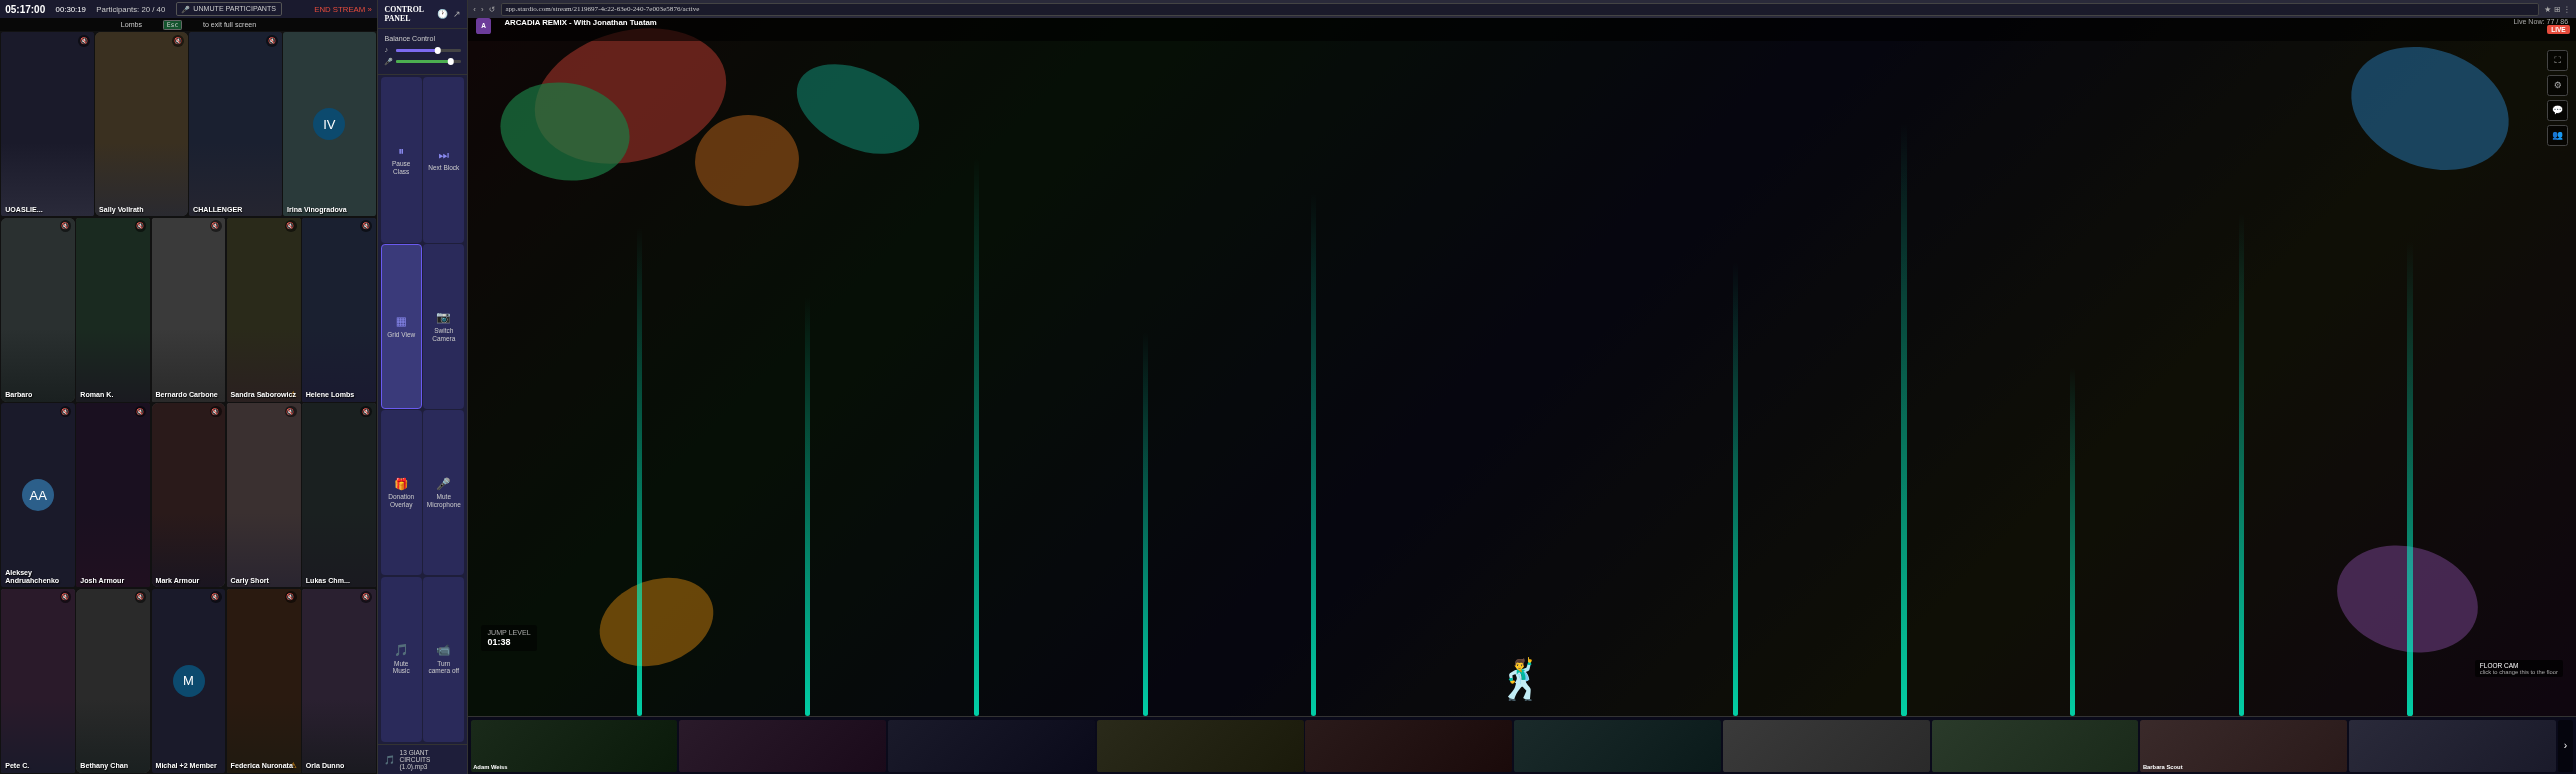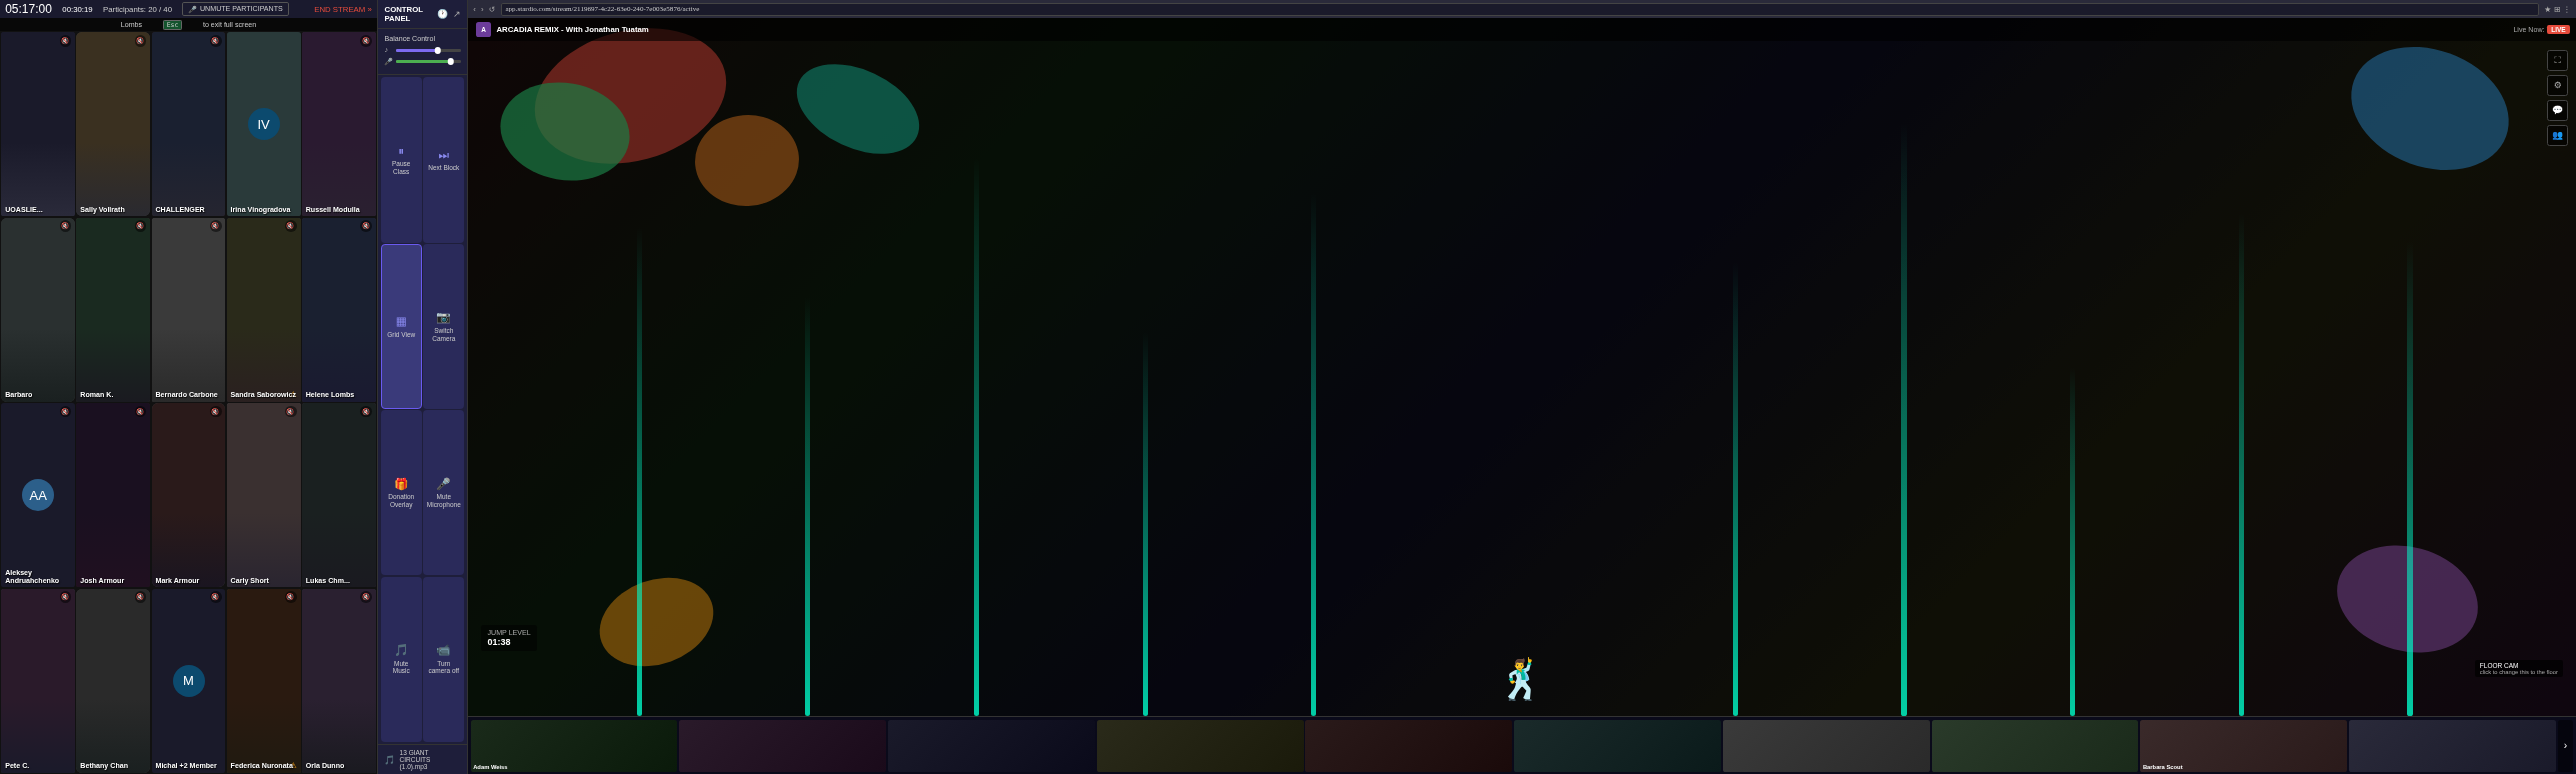--- a/index.html
+++ b/index.html
@@ -26,21 +26,21 @@
       height: 18px;
       background: #1a1a2e;
       display: flex;
       align-items: center;
       padding: 0 5.2px;
       gap: 10.4px;
       color: #ccc;
       font-size: 7.8px;
     }
 
-    .top-bar .time { color: #fff; font-size: 12px; }
+    .top-bar .time { color: #fff; font-size: 10px; font-weight: bold; }
     .top-bar .duration { color: #fff; font-size: 7.8px; }
     .top-bar .participants { color: #ccc; font-size: 7.8px; }
     .top-bar .unmute-btn {
       background: none;
       border: 0.6px solid #555;
       color: #ccc;
       padding: 1.3px 5.2px;
       border-radius: 1.9px;
       font-size: 7.1px;
       cursor: pointer;
@@ -182,20 +182,21 @@
       display: flex;
       flex-direction: column;
     }
 
     .control-panel-header {
       display: flex;
       align-items: center;
       justify-content: flex-start;
       padding: 5.2px 6.5px;
       border-bottom: 0.6px solid #333;
+      font-family: Liberation Serif, serif;
     }
 
     .control-panel-title {
       color: #fff;
       font-size: 7.8px;
       font-weight: bold;
     }
 
     .control-panel-icons {
       display: flex;
@@ -427,23 +428,23 @@
     }
 
     .arcadia-header {
       position: absolute;
       top: 0;
       left: 0;
       right: 0;
       height: 23.4px;
       background: rgba(0,0,0,0.6);
       display: flex;
-      align-items: center;
+      align-items: flex-start;
       padding: 0 7.8px;
-      gap: 5px;
+      gap: 13px;
     }
 
     .arcadia-logo {
       width: 15.6px;
       height: 15.6px;
       background: #6c3c9a;
       border-radius: 2.6px;
       display: flex;
       align-items: center;
       justify-content: center;
@@ -620,25 +621,20 @@
       </div>
       <div class="video-cell bg-dark2">
         <div class="video-person" style="background: linear-gradient(180deg, #1a2030 60%, #252530 100%);"></div>
         <span class="participant-name">CHALLENGER</span>
         <span class="mic-icon">🔇</span>
       </div>
       <div class="video-cell bg-room2 has-avatar">
         <div class="avatar-circle avatar-purple">IV</div>
         <span class="participant-name">Irina Vinogradova</span>
       </div>
-      <div class="video-cell bg-room3">
-        <div class="video-person" style="background: linear-gradient(180deg, #2a1a30 60%, #2a2030 100%);"></div>
-        <span class="participant-name">Russell Modulla</span>
-        <span class="mic-icon">🔇</span>
-      </div>
     </div>
 
     <div class="video-row">
       <div class="video-cell bg-room1">
         <div class="video-person" style="background: linear-gradient(180deg, #2a3030 60%, #1a2020 100%);"></div>
         <span class="participant-name">Barbaro</span>
         <span class="mic-icon">🔇</span>
       </div>
       <div class="video-cell bg-room4">
         <div class="video-person" style="background: linear-gradient(180deg, #1a2a20 60%, #1a1a20 100%);"></div>

